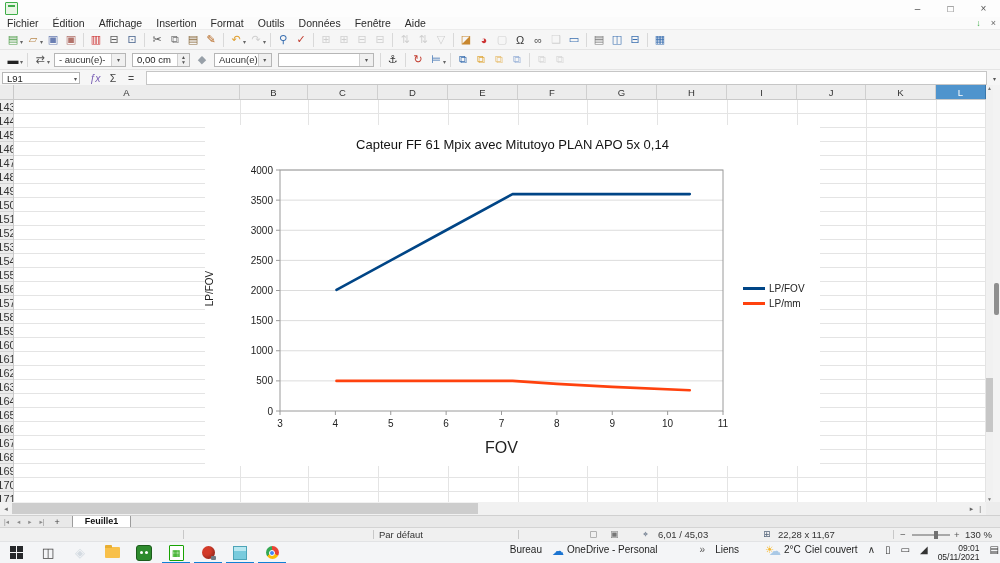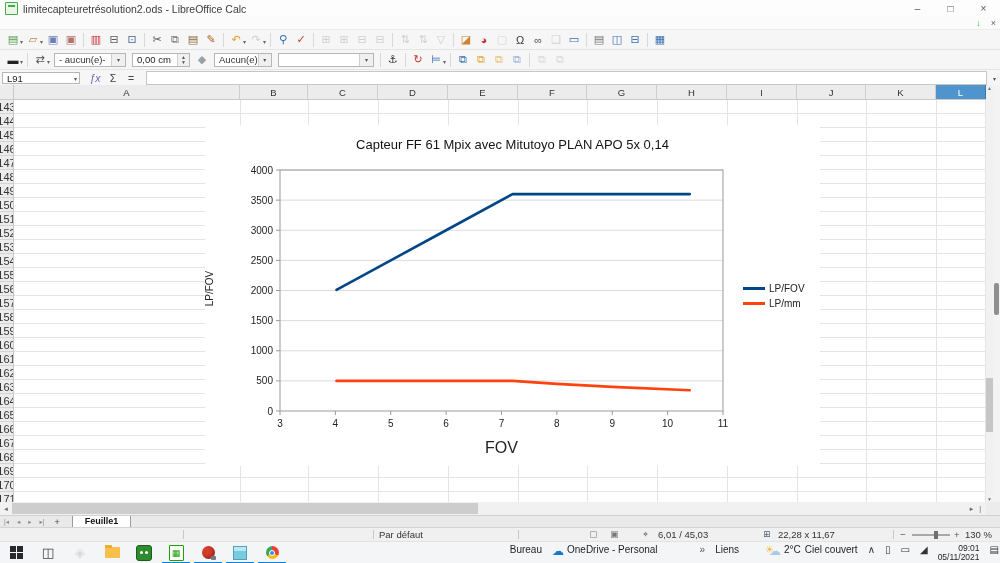--- a/index.html
+++ b/index.html
@@ -115,29 +115,39 @@
   .trayic{font-size:10px;color:#333;}
   .clock{text-align:right;font-size:8.5px;line-height:9px;margin-left:10px;}
 </style>
 </head>
 <body>
 
 <div id="app">
 
   <div class="titlebar">
     <span class="doc-icon"></span>
-    <span class="title-text">limitecapteuretrésolution2.ods - LibreOffice Calc</span>
     <span class="win-controls">
       <span class="wc">–</span>
       <span class="wc">□</span>
       <span class="wc">×</span>
     </span>
   </div>
 
   <div class="menubar">
+    <div id="menu-items" style="display:flex;">
+        <span class="menu-item">Fichier</span>
+        <span class="menu-item">Édition</span>
+        <span class="menu-item">Affichage</span>
+        <span class="menu-item">Insertion</span>
+        <span class="menu-item">Format</span>
+        <span class="menu-item">Outils</span>
+        <span class="menu-item">Données</span>
+        <span class="menu-item">Fenêtre</span>
+        <span class="menu-item">Aide</span>
+      </div>
     <span class="menu-right" id="menu-right">
         <span class="mr-ic" style="color: rgb(63, 174, 73);">↓</span>
         <span class="mr-ic" style="color: rgb(102, 102, 102);">×</span>
       </span>
   </div>
 
   <div class="toolbar" id="tb1">
       <span class="ticon" style="color: rgb(79, 158, 73);">▤</span>
       <span class="dd">▾</span>
       <span class="ticon" style="color: rgb(185, 138, 78);">▱</span>

